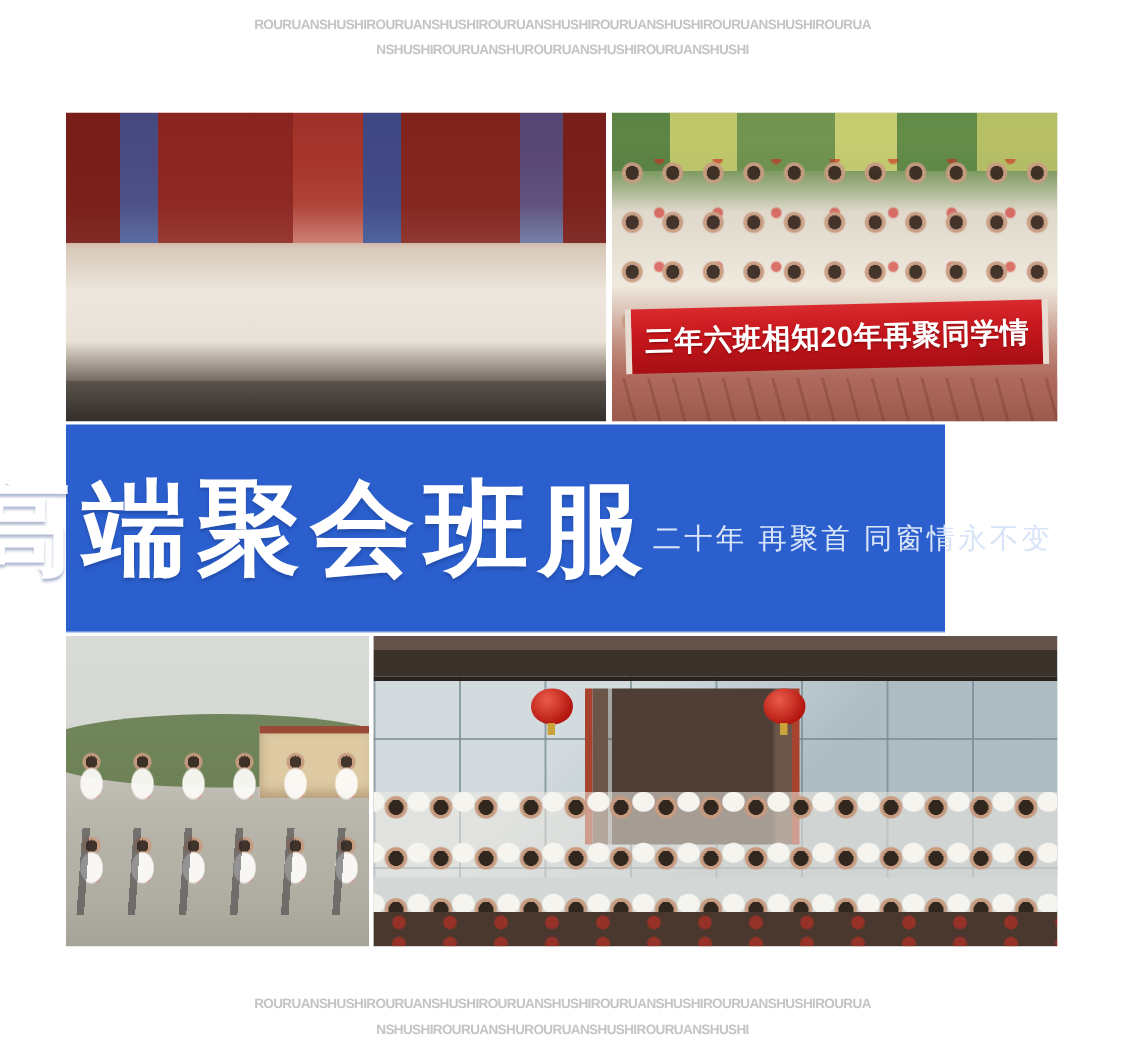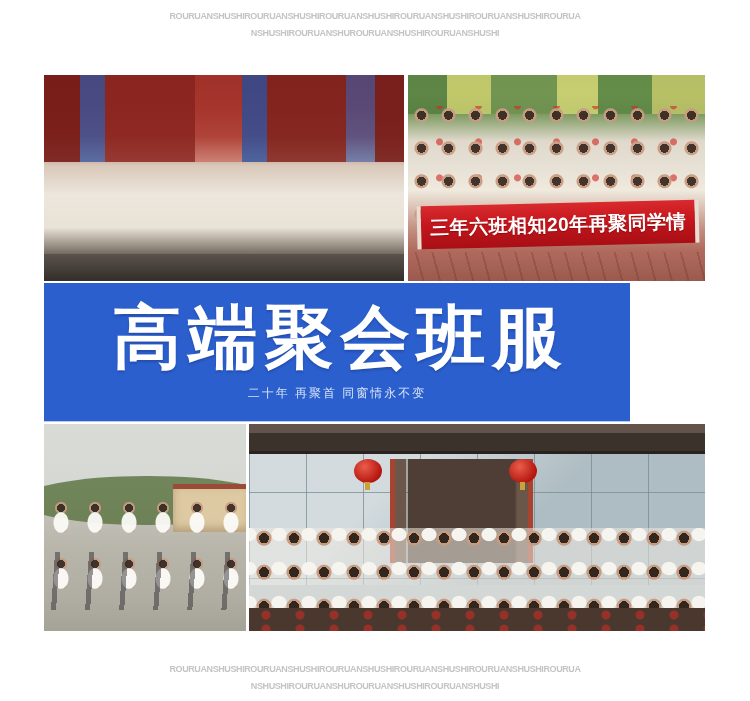--- a/index.html
+++ b/index.html
@@ -102,25 +102,25 @@
            radial-gradient(circle at 50% 30%,#32271f 0 5px,#c79b80 5px 7px,rgba(0,0,0,0) 8px),
            radial-gradient(ellipse 9px 8px at 50% 78%,#f6f4ee 0 7px,rgba(0,0,0,0) 8px);
          background-size:30px 34px,30px 34px;background-position:0 0,15px 14px;
          background-color:rgba(236,233,226,.55);}
   .br-chairs{left:0;bottom:0;width:100%;height:11%;
          background-image:radial-gradient(circle at 50% 50%,rgba(158,49,38,.9) 0 4px,rgba(0,0,0,0) 5px);
          background-size:34px 14px;background-color:#4a382e;}
 
   
   .blue-banner{position:relative;width:586px;height:138px;margin-top:2px;background:#2b5fcd;
-         display:flex;flex-direction:column;align-items:center;justify-content:center;
+         display:flex;flex-direction:row;align-items:center;justify-content:center;
          border-bottom:1px solid #b9cbee;}
   .headline{color:#ffffff;font-size:69px;font-weight:bold;letter-spacing:7px;line-height:1;
          white-space:nowrap;text-shadow:0 2px 2px rgba(20,50,120,.35);margin-left:7px;}
-  .subline{color:#d8e4f7;font-size:12px;letter-spacing:2px;margin-top:13px;white-space:nowrap;}
+  .subline{color:#d8e4f7;font-size:19px;letter-spacing:2px;margin-top:13px;white-space:nowrap;}
 </style>
 </head>
 <body>
 
 <div class="page">
 
   <div class="watermark wm-top">
     <div>ROURUANSHUSHIROURUANSHUSHIROURUANSHUSHIROURUANSHUSHIROURUANSHUSHIROURUA</div>
     <div>NSHUSHIROURUANSHUROURUANSHUSHIROURUANSHUSHI</div>
   </div>

